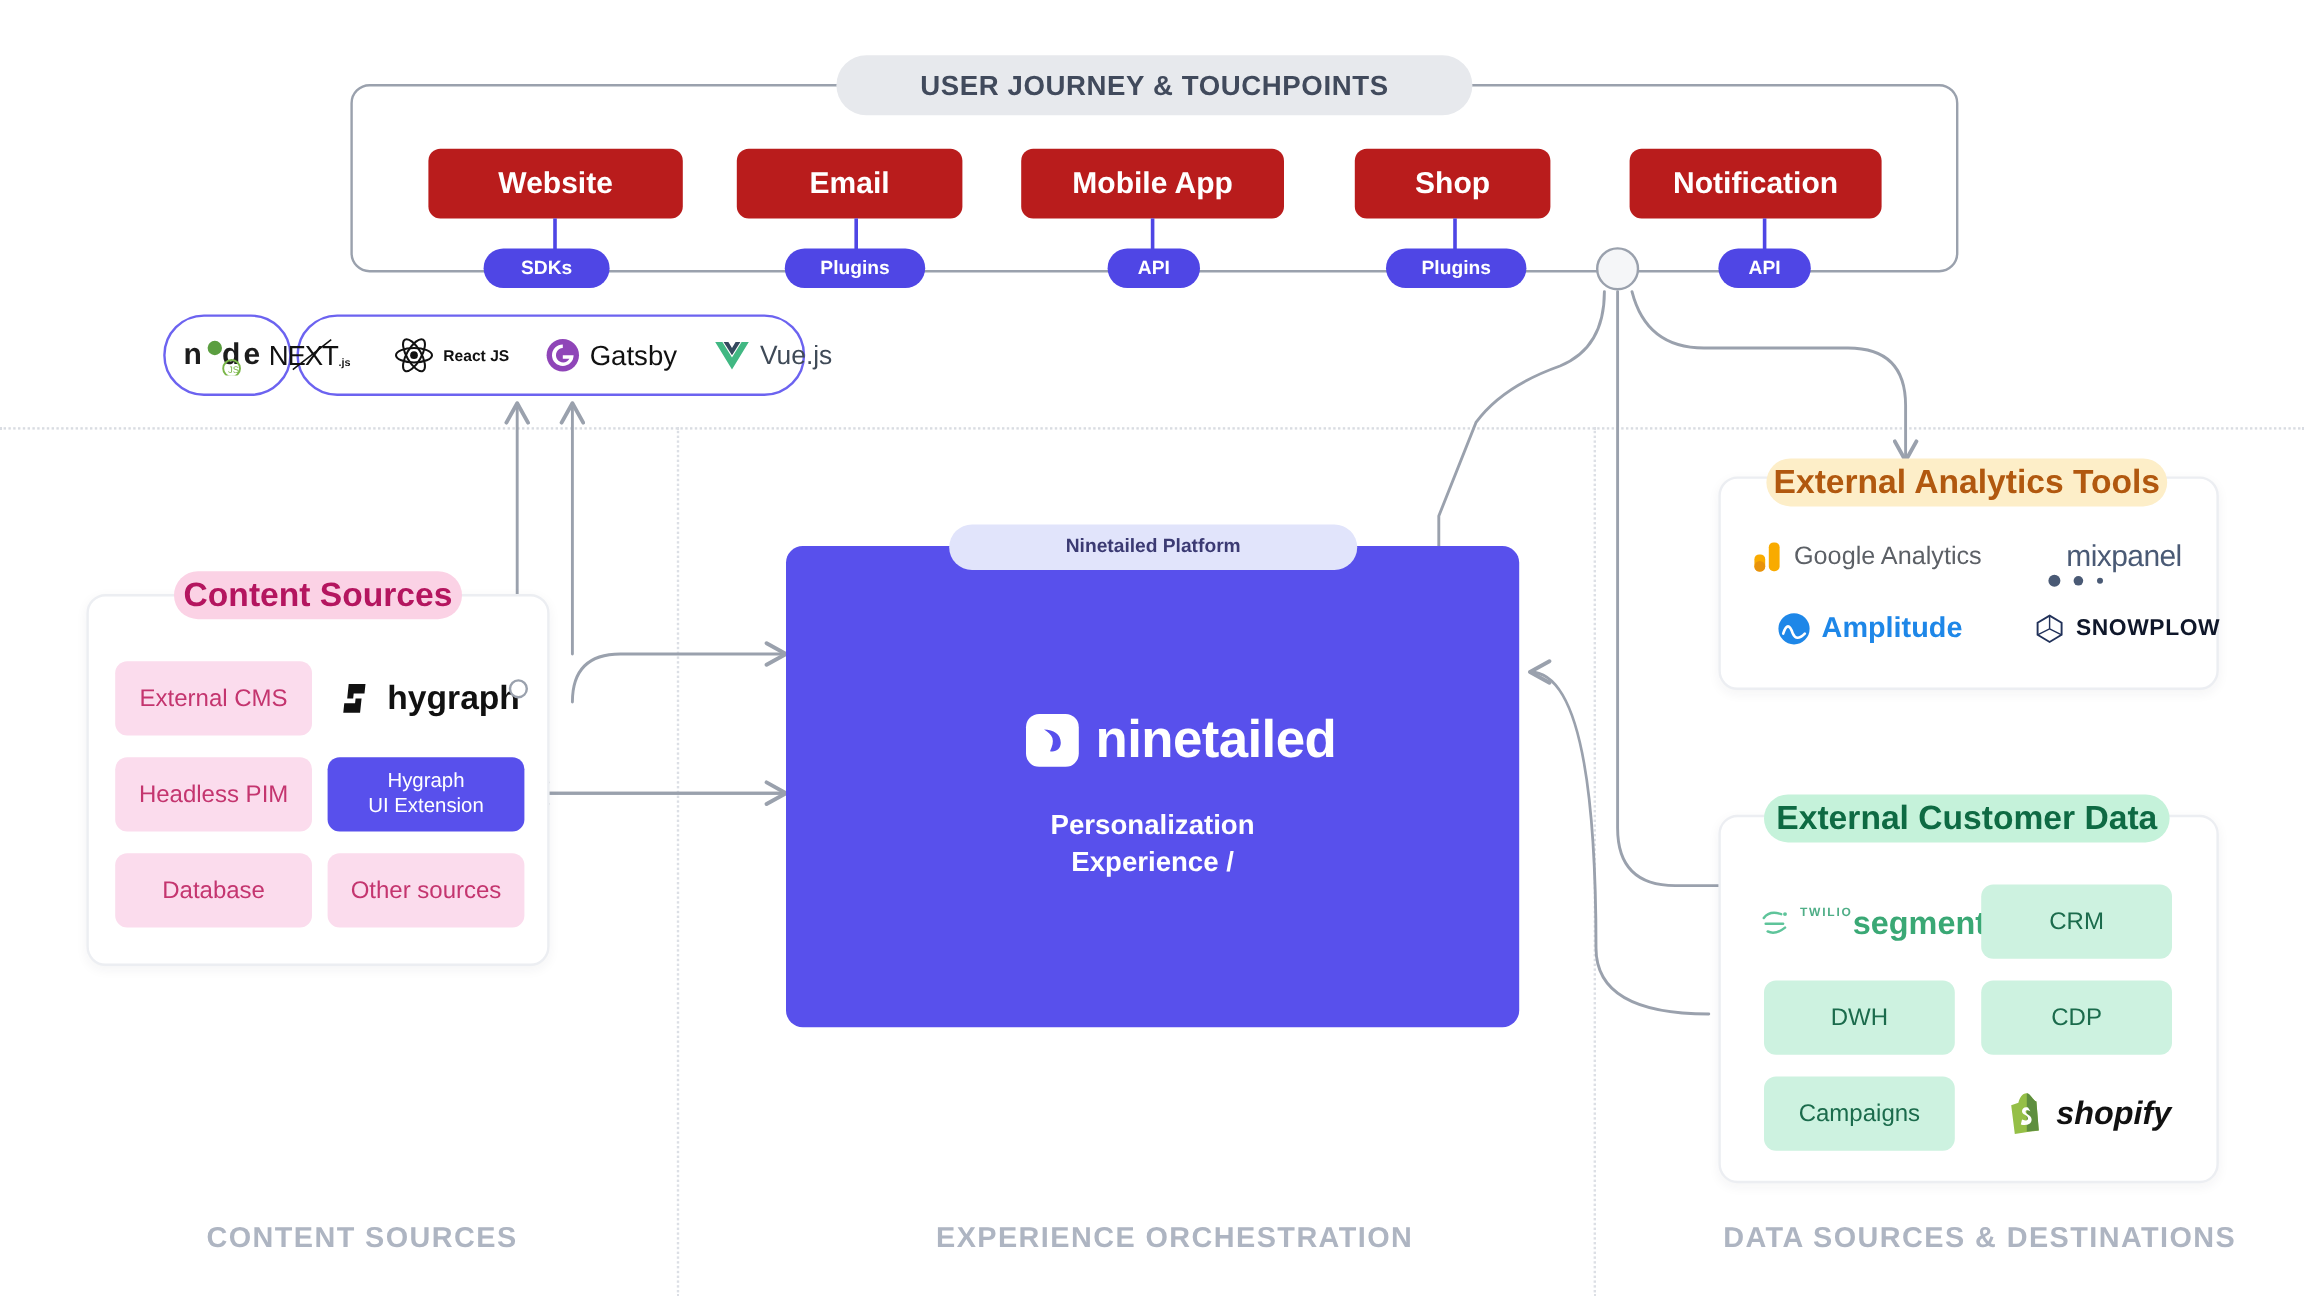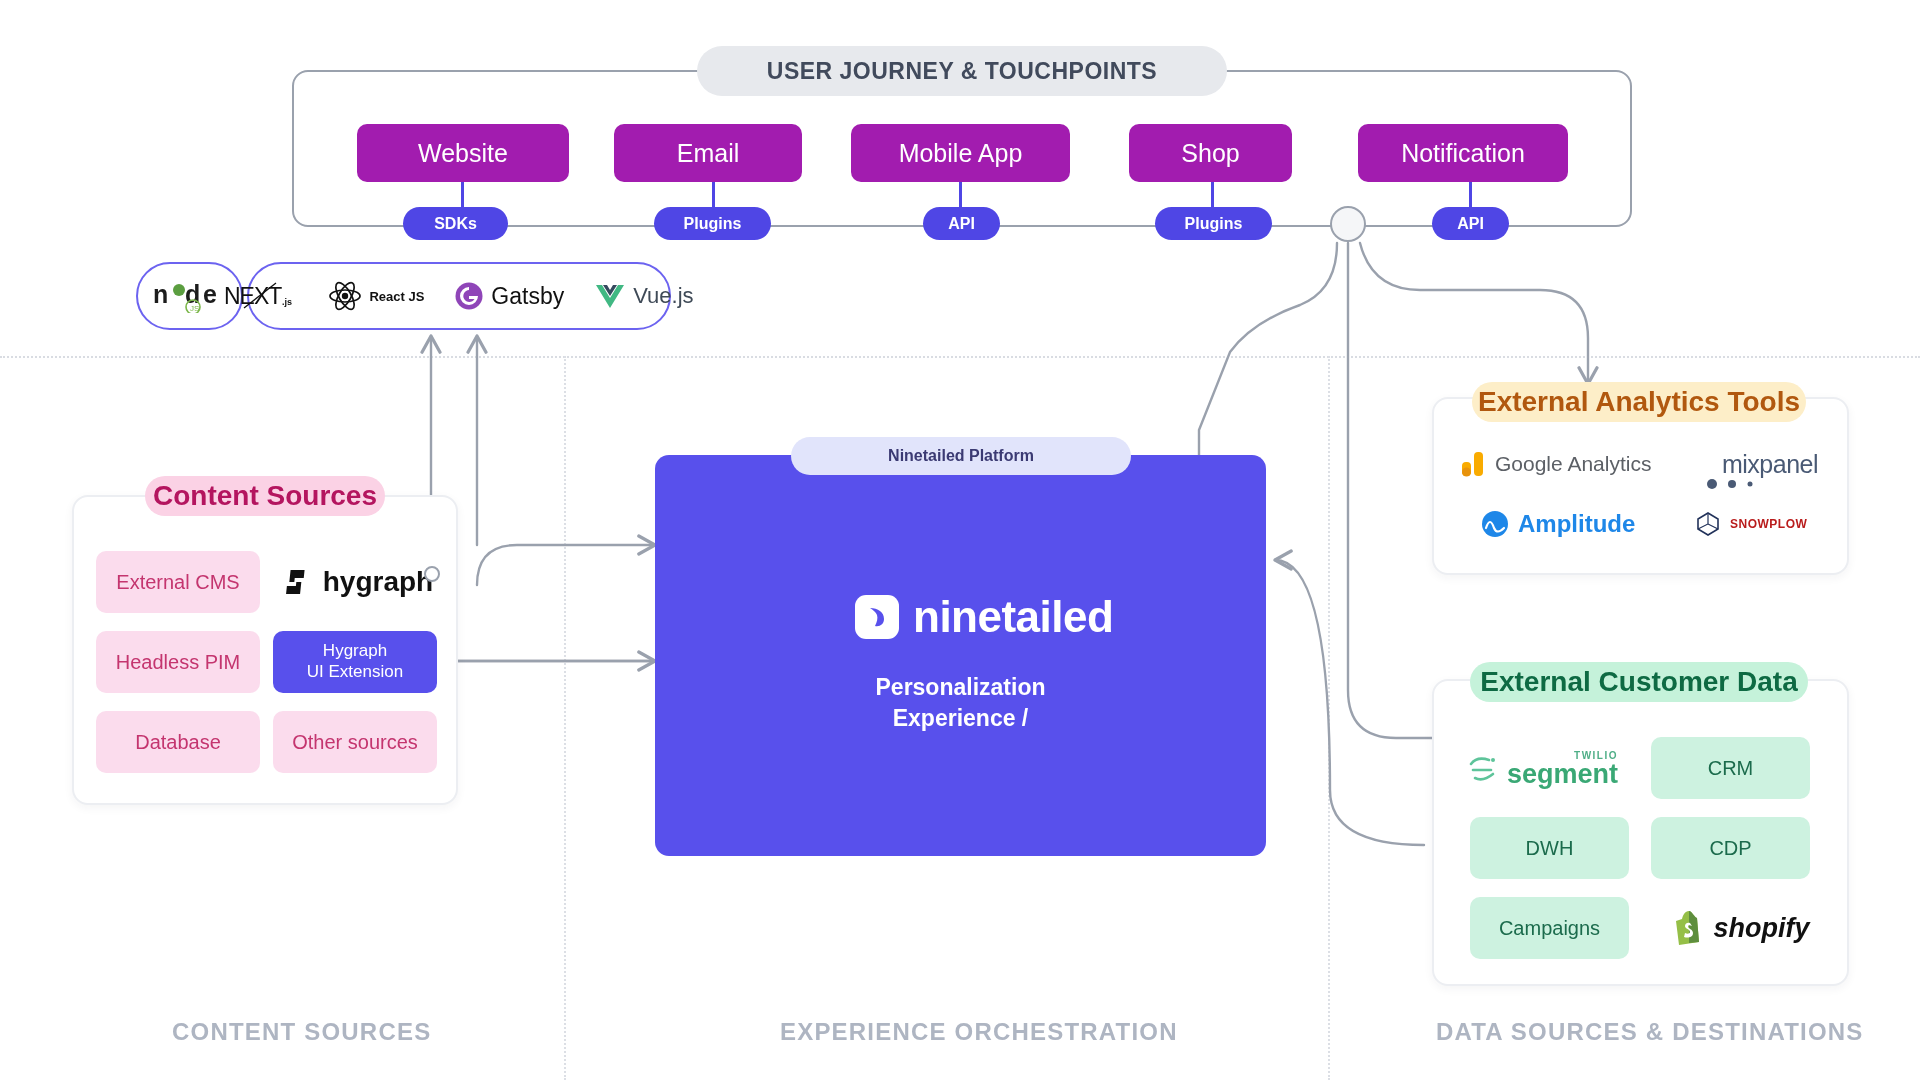--- a/index.html
+++ b/index.html
@@ -37,26 +37,26 @@
     border-radius: 30px;
     display: flex; align-items: center; justify-content: center;
     color: #414a5c;
     font-weight: bold;
     letter-spacing: .5px;
   }
 
   
   .touch {
     position: absolute;
-    background: #a21caf;
+    background: #b91c1c;
     border-radius: 10px;
     display: flex; align-items: center; justify-content: center;
     color: #ffffff;
     font-size: 25px;
-    font-weight: normal;
+    font-weight: bold;
   }
   .stem {
     position: absolute;
     width: 3px;
     background: #4f46e5;
   }
   .badge {
     position: absolute;
     background: #4f46e5;
     border-radius: 18px;
@@ -330,34 +330,34 @@
       <path d="M6 19 Q10 7 14 19 Q17 26 24 19" fill="none" stroke="#fff" stroke-width="2.2" stroke-linecap="round"></path>
     </svg>
     <span style="font-size:24px;font-weight:bold;color:#1e87e8;">Amplitude</span>
   </div>
 
   <div class="chip" style="left:1694px; top:500px; width:210px; height:48px; justify-content:flex-start;">
     <svg width="28" height="28" viewBox="0 0 28 28" style="margin-right:8px;">
       <path d="M14 3 L24 9 L24 19 L14 25 L4 19 L4 9 Z" fill="none" stroke="#22325a" stroke-width="1.6"></path>
       <path d="M14 3 L14 14 L4 19 M14 14 L24 19" fill="none" stroke="#22325a" stroke-width="1.2"></path>
     </svg>
-    <span style="font-size:12px;font-weight:bold;color:#b91c1c;letter-spacing:.5px;">SNOWPLOW</span>
+    <span style="font-size:19px;font-weight:bold;color:#0f172a;letter-spacing:.5px;">SNOWPLOW</span>
   </div>
 
   <div class="panel" style="left:1432px; top:679px; width:417px; height:307px;"></div>
   <div class="panel-tab" style="left:1470px; top:662px; width:338px; background:#c5f2da; color:#0e6a43;">External Customer Data</div>
 
   <div class="chip" style="left:1465px; top:740px; width:190px; height:58px; justify-content:flex-start;">
     <svg width="36" height="34" viewBox="0 0 36 34" style="margin-right:6px;">
       <path d="M6 12 Q12 4 24 8" fill="none" stroke="#5ec49a" stroke-width="2.6" stroke-linecap="round"></path>
       <path d="M8 18 L26 18" fill="none" stroke="#5ec49a" stroke-width="2.6" stroke-linecap="round"></path>
       <path d="M10 26 Q18 30 28 22" fill="none" stroke="#5ec49a" stroke-width="2.6" stroke-linecap="round"></path>
       <circle cx="28" cy="8" r="2" fill="#5ec49a"></circle>
     </svg>
-    <span style="display:flex;flex-direction:column;align-items:flex-end;line-height:1;">
+    <span style="display:flex;flex-direction:row;align-items:flex-start;line-height:1;">
       <span style="font-size:10px;font-weight:bold;color:#4fae87;letter-spacing:1.5px;">TWILIO</span>
       <span style="font-size:27px;font-weight:bold;color:#3aa875;">segment</span>
     </span>
   </div>
 
   <div class="chip" style="left:1651px; top:737px; width:159px; height:62px; background:#cdf2e0; color:#1b6b4c;">CRM</div>
   <div class="chip" style="left:1470px; top:817px; width:159px; height:62px; background:#cdf2e0; color:#1b6b4c;">DWH</div>
   <div class="chip" style="left:1651px; top:817px; width:159px; height:62px; background:#cdf2e0; color:#1b6b4c;">CDP</div>
   <div class="chip" style="left:1470px; top:897px; width:159px; height:62px; background:#cdf2e0; color:#1b6b4c;">Campaigns</div>
 

